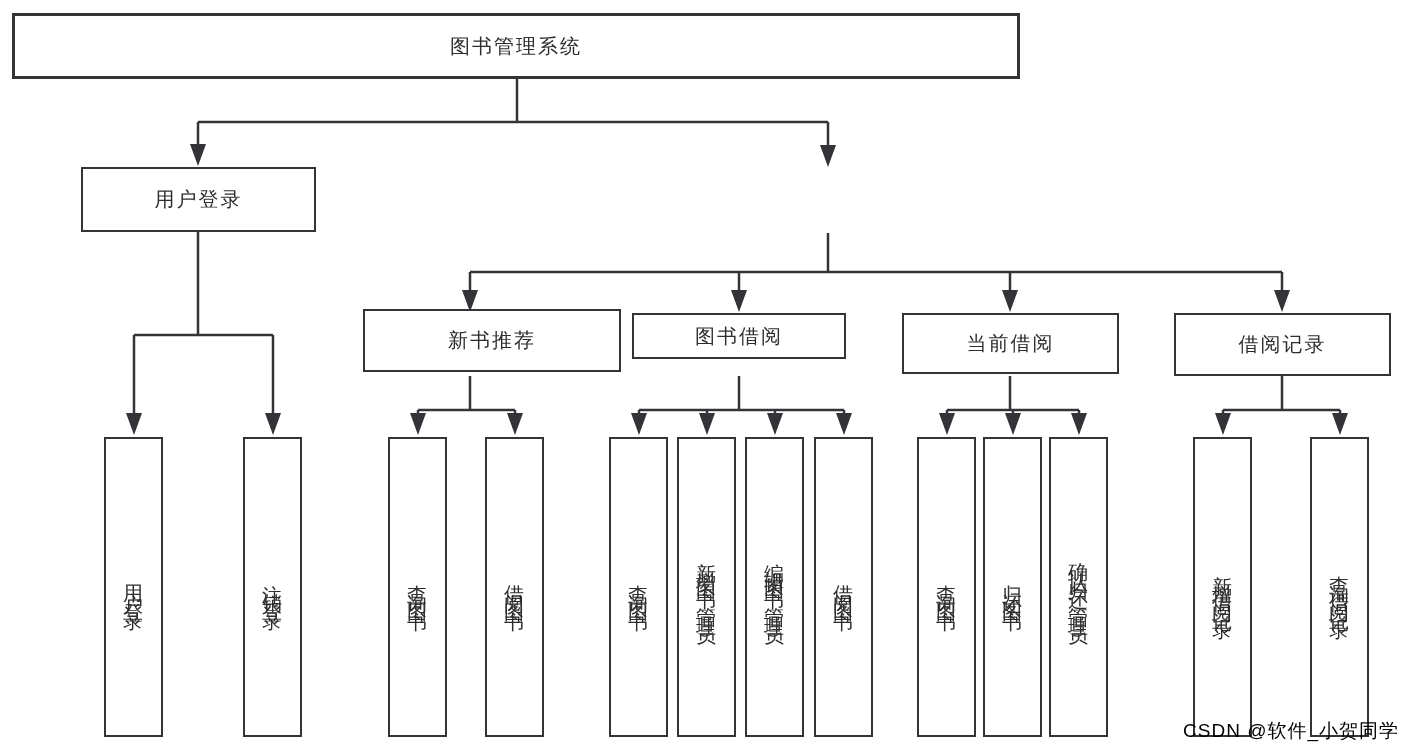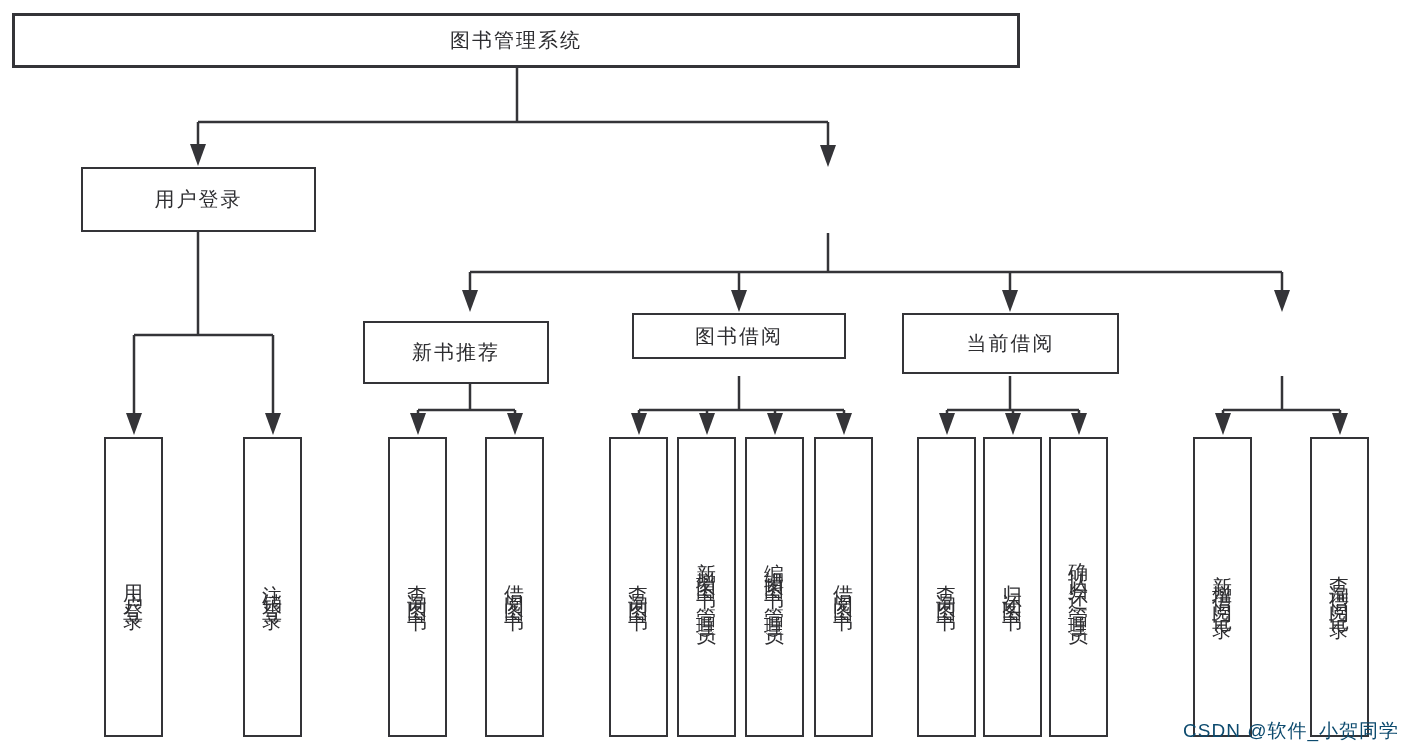--- a/index.html
+++ b/index.html
@@ -43,21 +43,21 @@
     font-size: 20px;
     letter-spacing: 9px;
     line-height: 1;
     white-space: nowrap;
   }
   .watermark {
     position: absolute;
     right: 6px;
     bottom: 3px;
     font-size: 19px;
-    color: #0c4a6e;
+    color: #000000;
     letter-spacing: 1px;
     white-space: nowrap;
     pointer-events: none;
   }
 </style>
 </head>
 <body>
 
 <div id="canvas">
 
@@ -134,37 +134,40 @@
       <polygon points="775,435 767,413 783,413"></polygon>
       <polygon points="844,435 836,413 852,413"></polygon>
       <polygon points="947,435 939,413 955,413"></polygon>
       <polygon points="1013,435 1005,413 1021,413"></polygon>
       <polygon points="1079,435 1071,413 1087,413"></polygon>
       <polygon points="1223,435 1215,413 1231,413"></polygon>
       <polygon points="1340,435 1332,413 1348,413"></polygon>
     </g>
   </svg>
 
-  <div class="box h" style="left:12px;top:13px;width:1008px;height:55px;border-width:3px">
+  <div class="box h" style="left:12px;top:13px;width:1008px;height:66px;border-width:3px">
     <span>图书管理系统</span>
   </div>
 
   <div class="box h" style="left:81px;top:167px;width:235px;height:65px">
     <span>用户登录</span>
   </div>
 
-  <div class="box h" style="left:363px;top:321px;width:186px;height:63px">
+  <div class="box h" style="left:363px;top:309px;width:258px;height:63px">
     <span>新书推荐</span>
   </div>
   <div class="box h" style="left:632px;top:313px;width:214px;height:46px">
     <span>图书借阅</span>
   </div>
   <div class="box h" style="left:902px;top:313px;width:217px;height:61px">
     <span>当前借阅</span>
   </div>
+  <div class="box h" style="left:1174px;top:313px;width:217px;height:63px">
+    <span>借阅记录</span>
+  </div>
 
   <div class="box v" style="left:104px;top:437px;width:59px;height:300px">
     <span>用户登录</span>
   </div>
   <div class="box v" style="left:243px;top:437px;width:59px;height:300px">
     <span>注销登录</span>
   </div>
   <div class="box v" style="left:388px;top:437px;width:59px;height:300px">
     <span>查询图书</span>
   </div>

